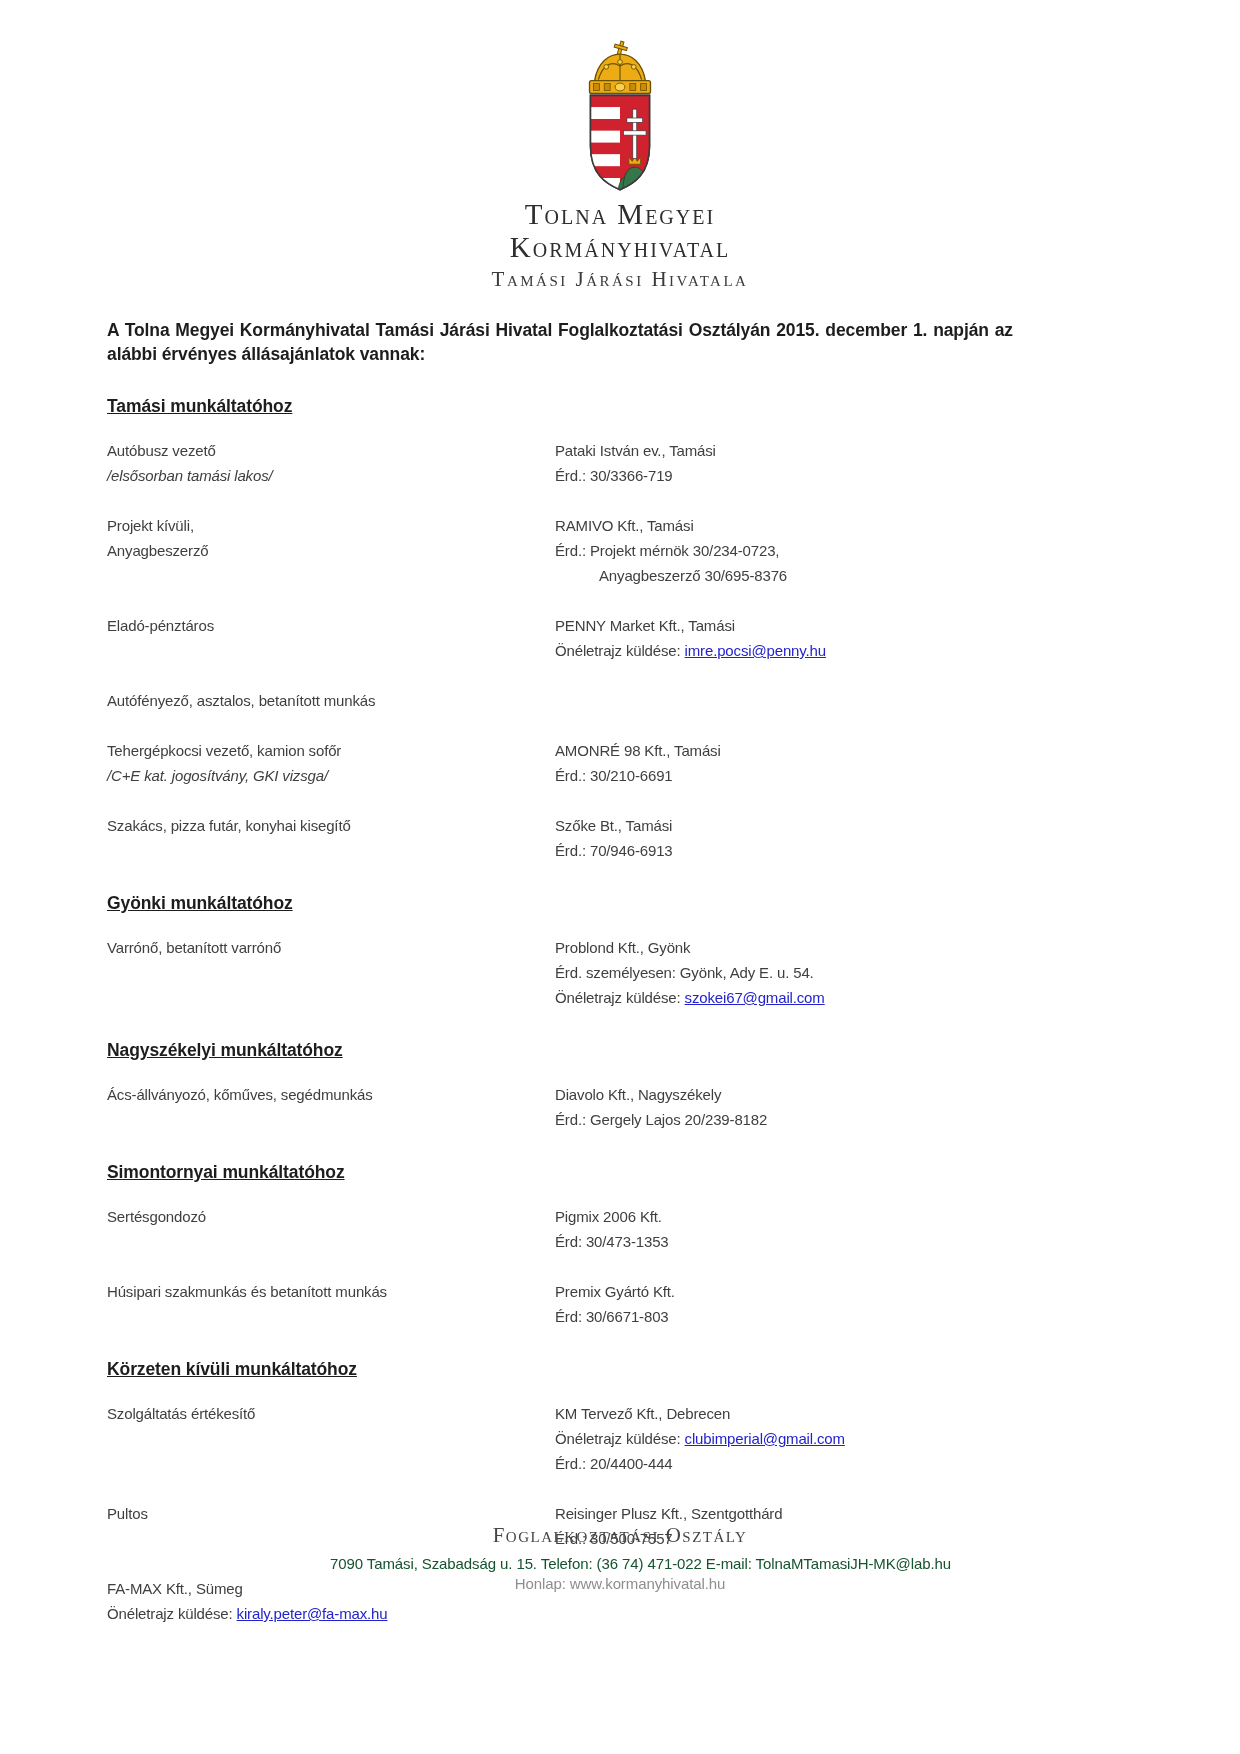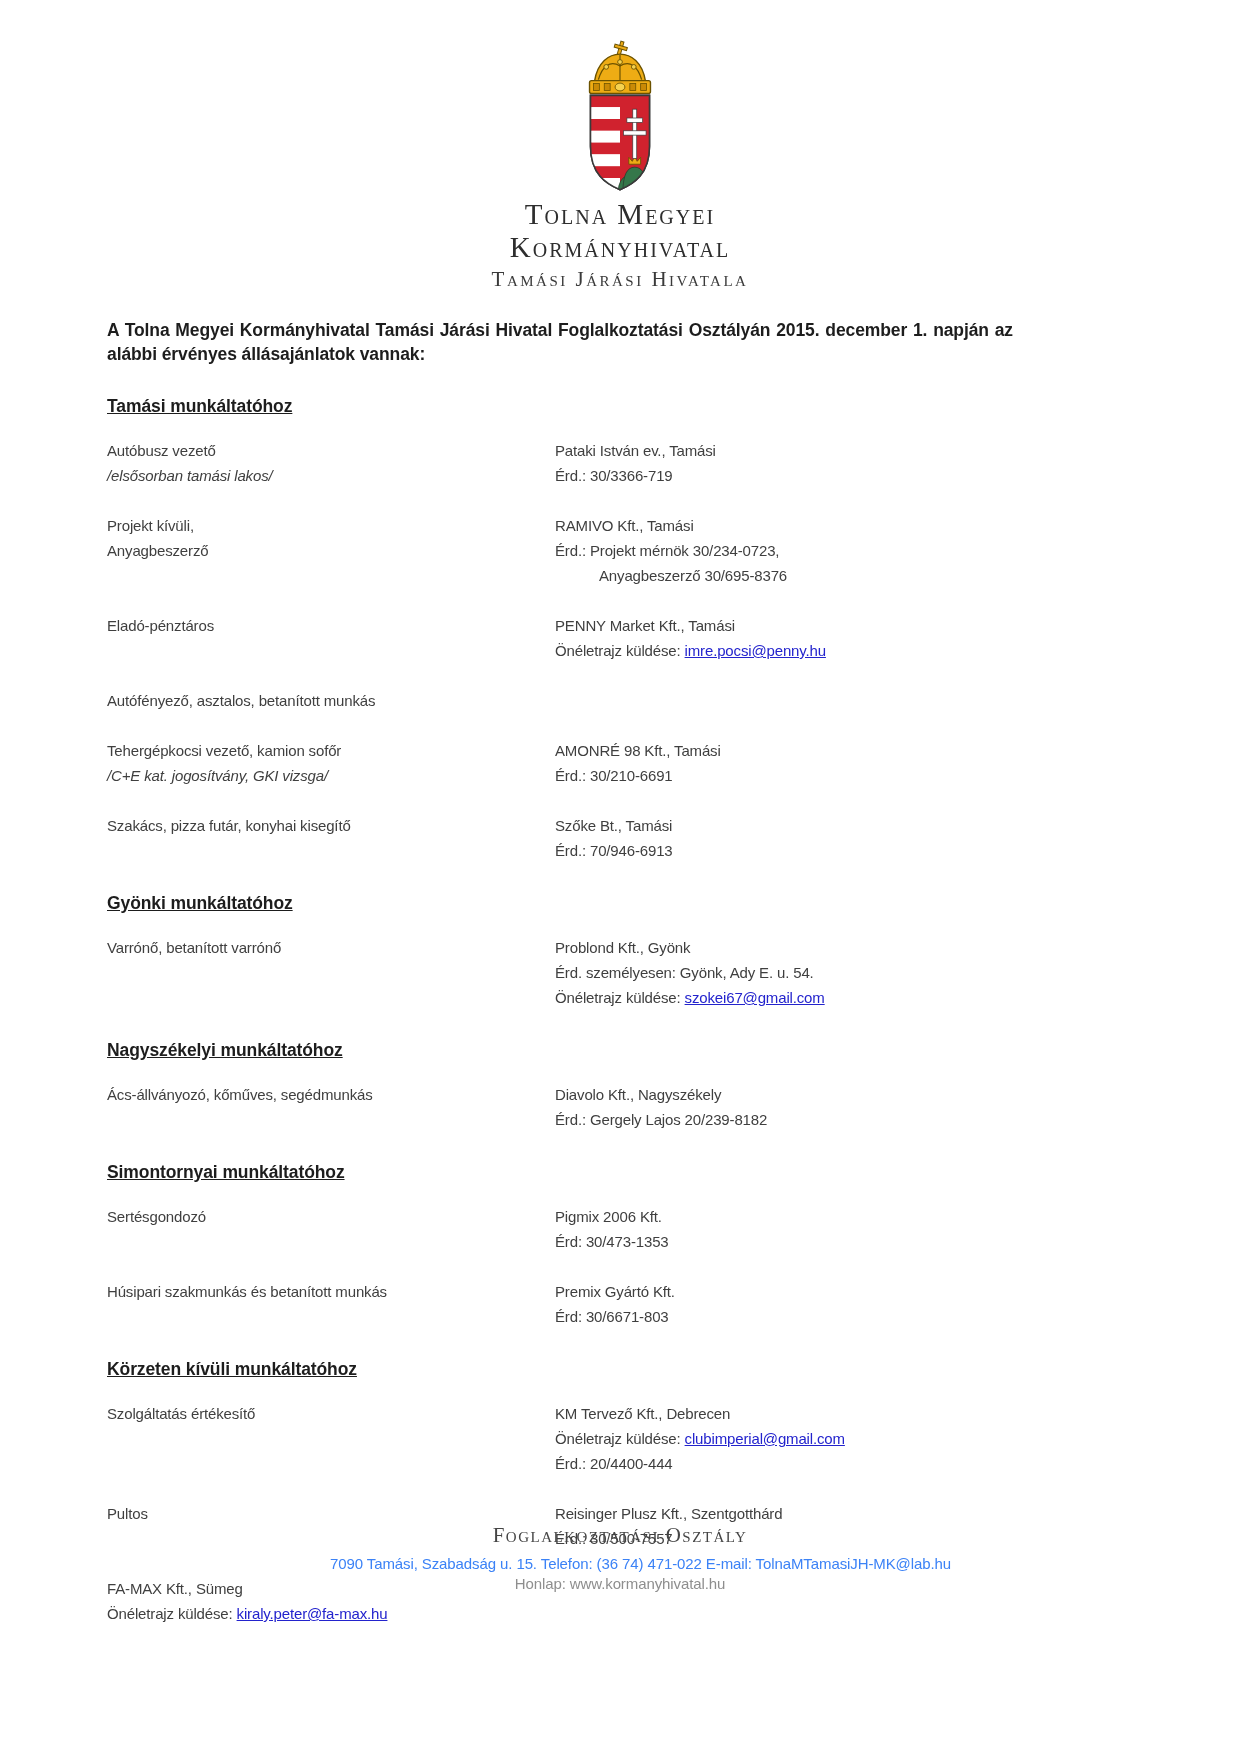--- a/index.html
+++ b/index.html
@@ -71,21 +71,21 @@
 
   
   .footer { position: absolute; left: 0; top: 1523px; width: 1240px; text-align: center; }
   .footer-dept {
     font-family: "Liberation Serif", serif;
     font-variant: small-caps;
     font-size: 21px;
     letter-spacing: 1.5px;
     color: #454545;
   }
-  .footer-line { font-size: 15px; color: #3b82f6; margin-top: 7px; letter-spacing: -0.1px; padding-left: 41px; }
+  .footer-line { font-size: 15px; color: #14532d; margin-top: 7px; letter-spacing: -0.1px; padding-left: 41px; }
   .footer-home { font-size: 15px; color: #8e8e8e; margin-top: 3px; letter-spacing: -0.1px; }
 </style>
 </head>
 <body>
 
 <div class="page">
 
   <div class="logo-block">
 
     <svg class="crest" width="118" height="158" viewBox="0 0 120 160" aria-hidden="true">

